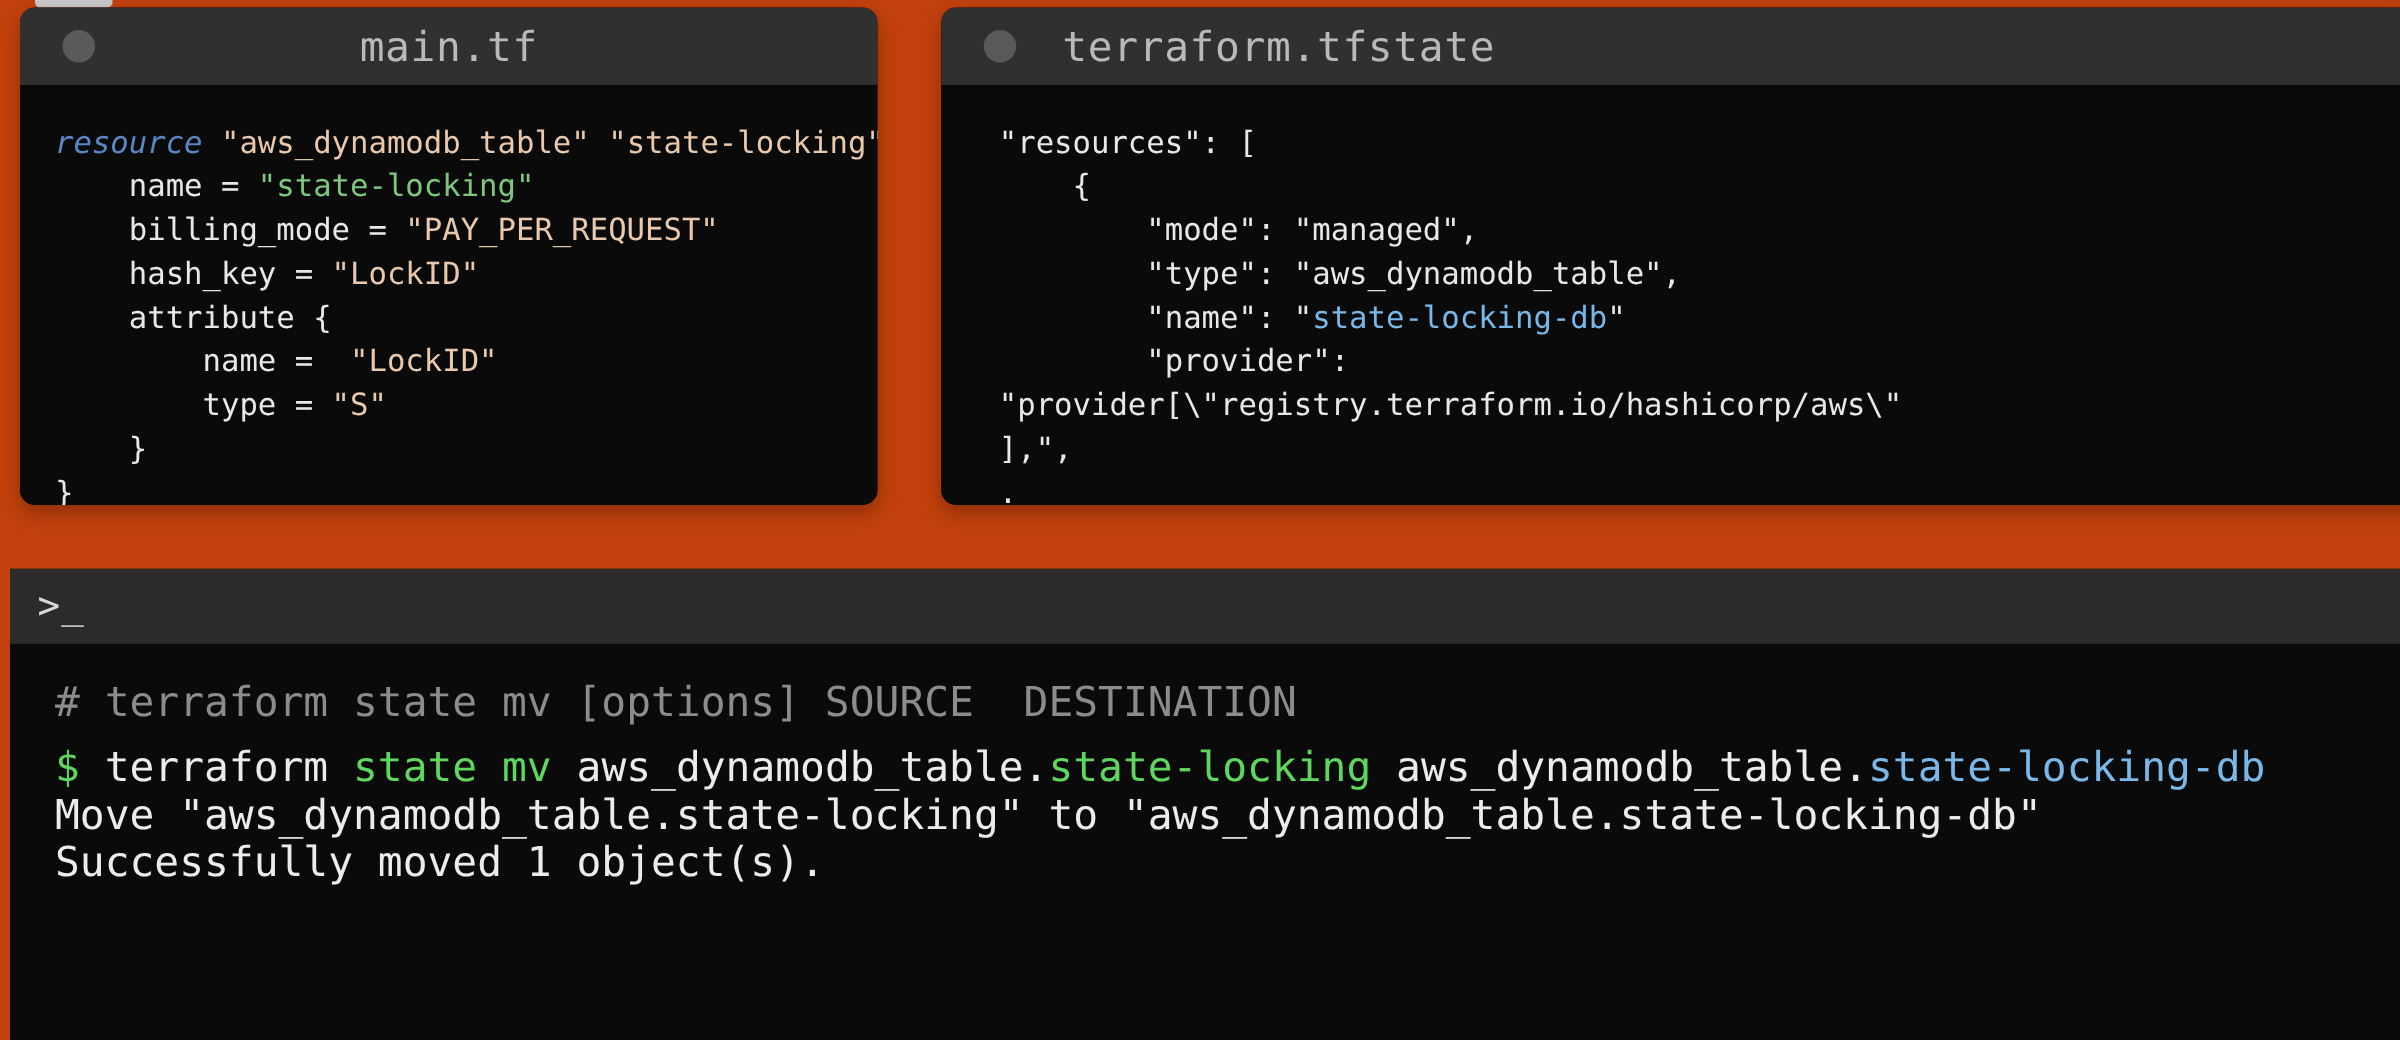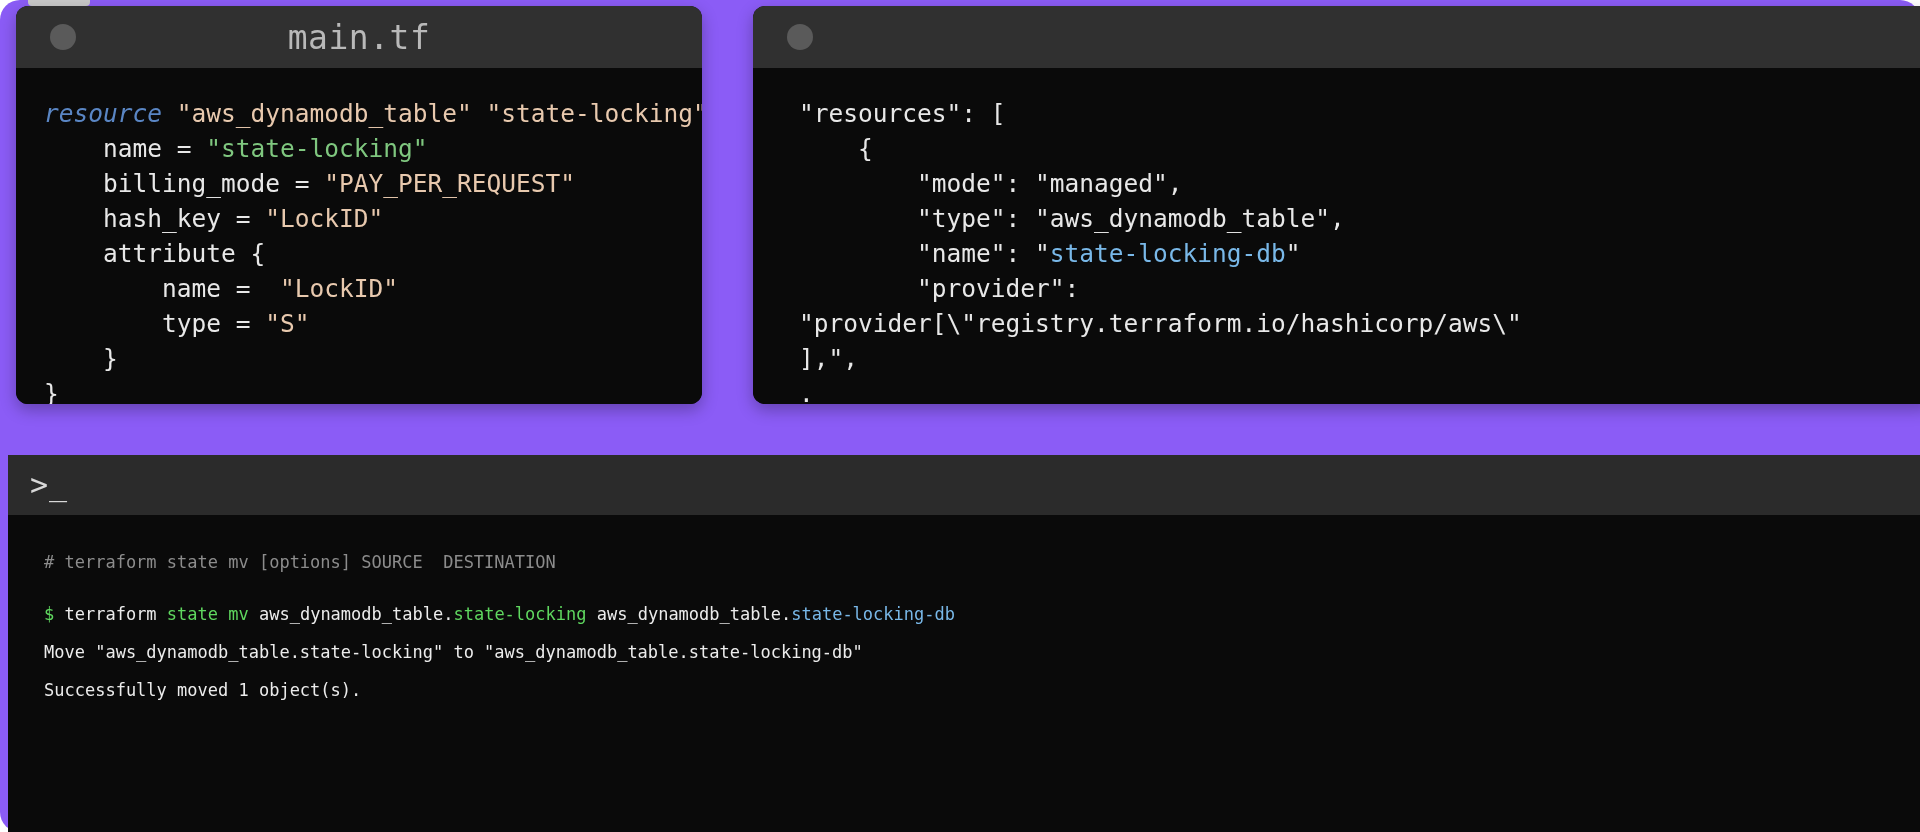--- a/index.html
+++ b/index.html
@@ -9,22 +9,21 @@
     width: 1920px;
     height: 832px;
     overflow: hidden;
     font-family: "DejaVu Sans Mono", "Liberation Mono", monospace;
   }
 
   #stage {
     position: relative;
     width: 1920px;
     height: 832px;
-    background: #8b5cf6;
-    border-radius: 20px;
+    background: #c2410c;
   }
 
   
   .corner-nub {
     position: absolute;
     left: 28px;
     top: -10px;
     width: 62px;
     height: 16px;
     background: #c9c9c9;
@@ -123,21 +122,21 @@
   .term-prompt-icon {
     color: #d8d8d8;
     font-size: 30px;
     font-family: "DejaVu Sans Mono", "Liberation Mono", monospace;
     letter-spacing: 1px;
     line-height: 1;
   }
   .term-body {
     padding: 28px 0 0 36px;
     font-family: "DejaVu Sans Mono", "Liberation Mono", monospace;
-    font-size: 17px;
+    font-size: 33px;
     line-height: 38px;
     color: #ececec;
     white-space: pre;
   }
   .term-comment { color: #8c8c8c; }
   .term-green { color: #5fd75f; }
   .term-blue  { color: #79b8e8; }
   .term-white { color: #ececec; }
   .term-spacer { height: 14px; }
 </style>
@@ -154,20 +153,21 @@
       <div class="card-title">main.tf</div>
     </div>
     <div class="card-body">
       <div class="code" id="code-main-tf"><div class="line"><span class="t-kw">resource</span><span class="t-pl"> </span><span class="t-str">"aws_dynamodb_table"</span><span class="t-pl"> </span><span class="t-str">"state-locking"</span></div><div class="line"><span class="t-pl">    name = </span><span class="t-strg">"state-locking"</span></div><div class="line"><span class="t-pl">    billing_mode = </span><span class="t-str">"PAY_PER_REQUEST"</span></div><div class="line"><span class="t-pl">    hash_key = </span><span class="t-str">"LockID"</span></div><div class="line"><span class="t-pl">    attribute {</span></div><div class="line"><span class="t-pl">        name =  </span><span class="t-str">"LockID"</span></div><div class="line"><span class="t-pl">        type = </span><span class="t-str">"S"</span></div><div class="line"><span class="t-pl">    }</span></div><div class="line"><span class="t-pl">}</span></div></div>
     </div>
   </div>
 
   <div class="card" id="card-tfstate">
     <div class="card-titlebar">
       <div class="dot"></div>
+      <div class="card-title">terraform.tfstate</div>
     </div>
     <div class="card-body">
       <div class="code" id="code-tfstate"><div class="line"><span class="t-pl">"resources": [</span></div><div class="line"><span class="t-pl">    {</span></div><div class="line"><span class="t-pl">        "mode": "managed",</span></div><div class="line"><span class="t-pl">        "type": "aws_dynamodb_table",</span></div><div class="line"><span class="t-pl">        "name": "</span><span class="t-strb">state-locking-db</span><span class="t-pl">"</span></div><div class="line"><span class="t-pl">        "provider":</span></div><div class="line"><span class="t-pl">"provider[\"registry.terraform.io/hashicorp/aws\"</span></div><div class="line"><span class="t-pl">],",</span></div><div class="line"><span class="t-pl">.</span></div></div>
     </div>
   </div>
 
   <div id="terminal">
     <div class="term-bar">
       <span class="term-prompt-icon">&gt;_</span>
     </div>

